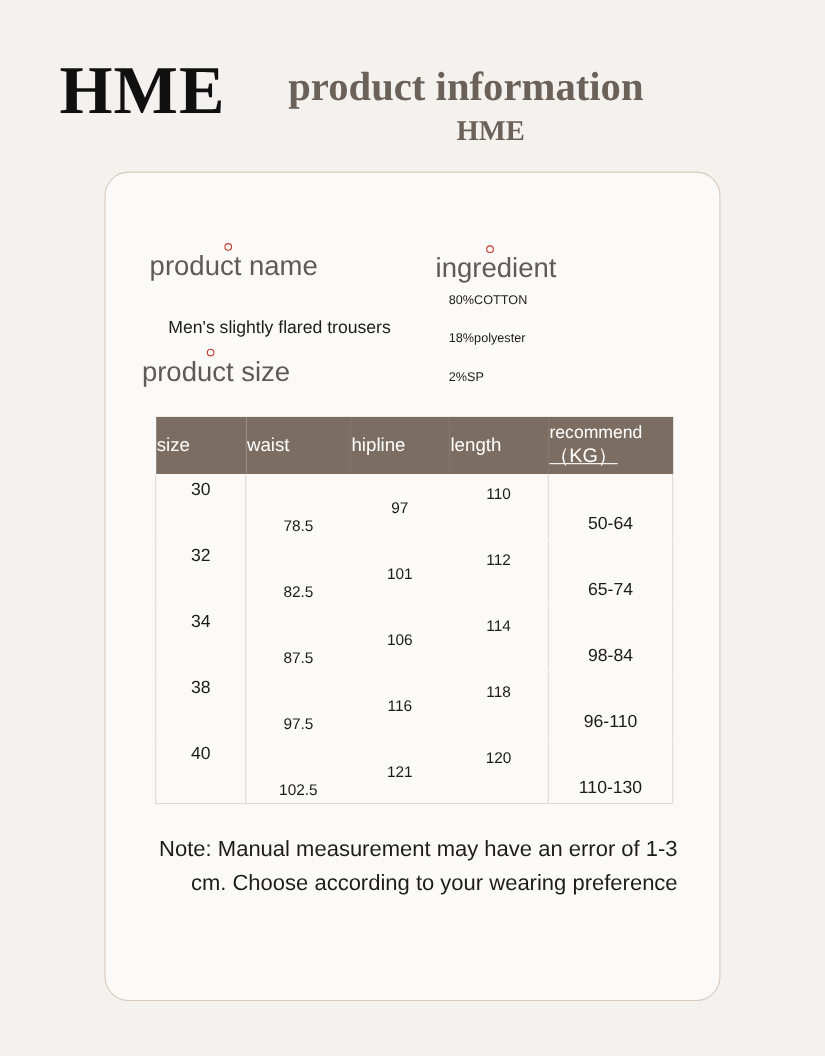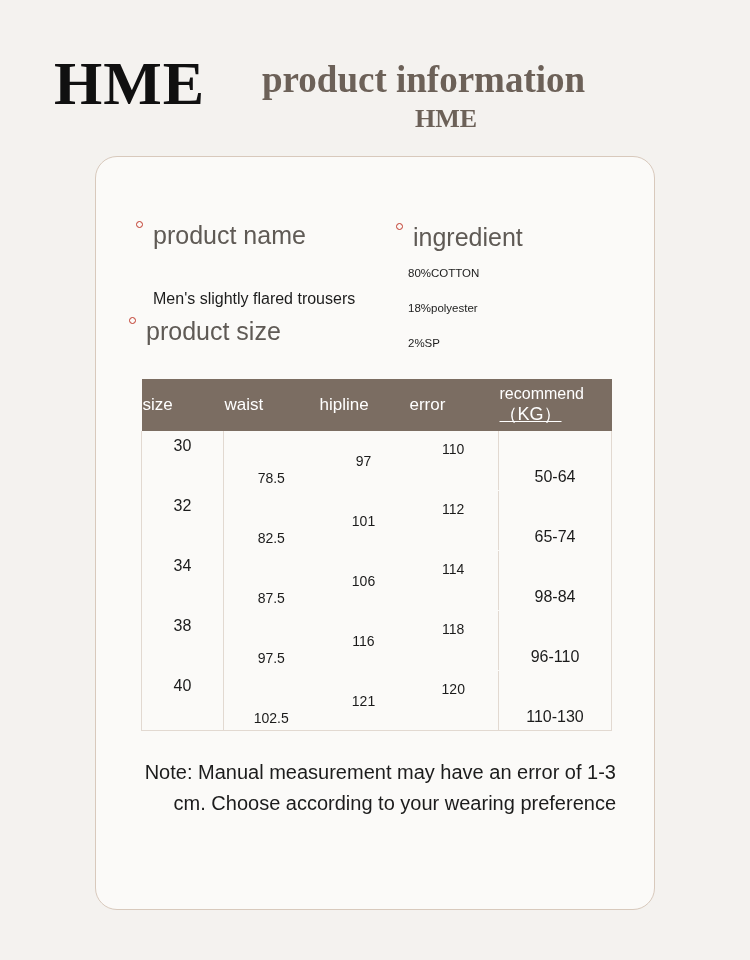--- a/index.html
+++ b/index.html
@@ -70,21 +70,22 @@
     height: 754px;
     background: #fbfaf8;
     border: 1px solid #d8c9bc;
     border-radius: 22px;
     box-sizing: border-box;
   }
 
   .bullet-row {
     position: absolute;
     display: flex;
-    align-items: flex-start;
+    align-items: center;
+    flex-direction: column;
   }
   .bullet {
     width: 7px;
     height: 7px;
     border: 1.4px solid #c0392b;
     border-radius: 50%;
     box-sizing: border-box;
     margin-right: 10px;
     flex: 0 0 auto;
   }
@@ -223,21 +224,21 @@
         <col style="width:95px">
         <col style="width:90px">
         <col style="width:90px">
         <col style="width:113px">
       </colgroup>
       <thead>
         <tr>
           <th>size</th>
           <th>waist</th>
           <th>hipline</th>
-          <th>error</th>
+          <th>length</th>
           <th class="recommend-col">
             <span>recommend</span>
             <span class="sub">（KG）</span>
           </th>
         </tr>
       </thead>
       <tbody>
         <tr>
           <td class="c0">30</td>
           <td class="c1">78.5</td>

